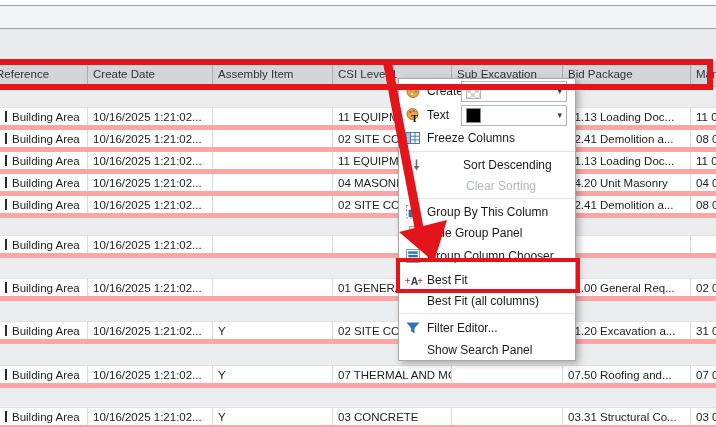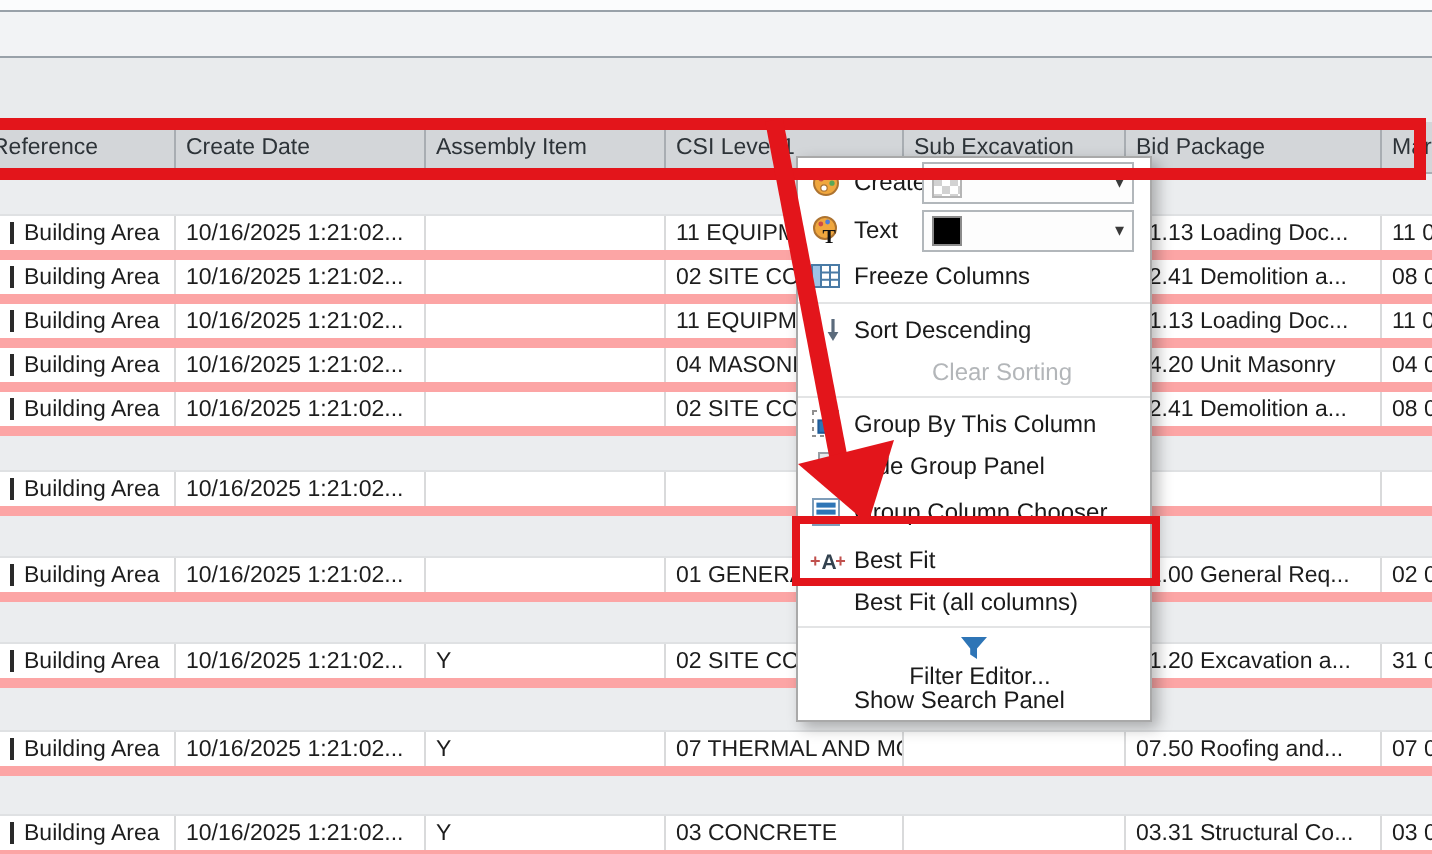--- a/index.html
+++ b/index.html
@@ -352,21 +352,21 @@
         <span class="micon">
           <svg width="16" height="14">
             <rect x="1" y="1.5" width="13.5" height="11" fill="#fff" stroke="#4a7ba6"></rect>
             <rect x="1" y="1.5" width="4.5" height="11" fill="#9ec3e6" stroke="#4a7ba6"></rect>
             <path d="M5.5 5.2h9M5.5 8.9h9M10 1.5v11" stroke="#4a7ba6" fill="none"></path>
           </svg>
         </span>
         <span>Freeze Columns</span>
       </div>
       <div class="msep"></div>
-      <div class="mitem" style="height: 21px;">
+      <div class="mitem" style="height: 21px; gap: 36px;">
         <span class="micon">
           <svg width="16" height="15">
             <text x="1" y="7" font-size="7" font-weight="bold" fill="#d9662a">Z</text>
             <text x="1" y="14" font-size="7" font-weight="bold" fill="#2e75b6">A</text>
             <path d="M11.5 2.5v7" stroke="#5b6b7c" stroke-width="1.6"></path>
             <path d="M8.8 9l2.7 4.5L14.2 9z" fill="#5b6b7c"></path>
           </svg>
         </span>
         <span>Sort Descending</span>
       </div>
@@ -413,21 +413,21 @@
             <text x="12.6" y="10.5" font-size="9" font-weight="bold" fill="#c0504d">+</text>
           </svg>
         </span>
         <span>Best Fit</span>
       </div>
       <div class="mitem" style="height: 21px;">
         <span class="micon"></span>
         <span>Best Fit (all columns)</span>
       </div>
       <div class="msep"></div>
-      <div class="mitem" style="height: 23px; flex-direction: column;">
+      <div class="mitem" style="height: 23px;">
         <span class="micon">
           <svg width="16" height="15">
             <path d="M1.5 2.5h13L9.5 8.2v5.3l-3.4-2.3V8.2z" fill="#2e75b6"></path>
           </svg>
         </span>
         <span>Filter Editor...</span>
       </div>
       <div class="mitem" style="height: 21px;">
         <span class="micon"></span>
         <span>Show Search Panel</span>

